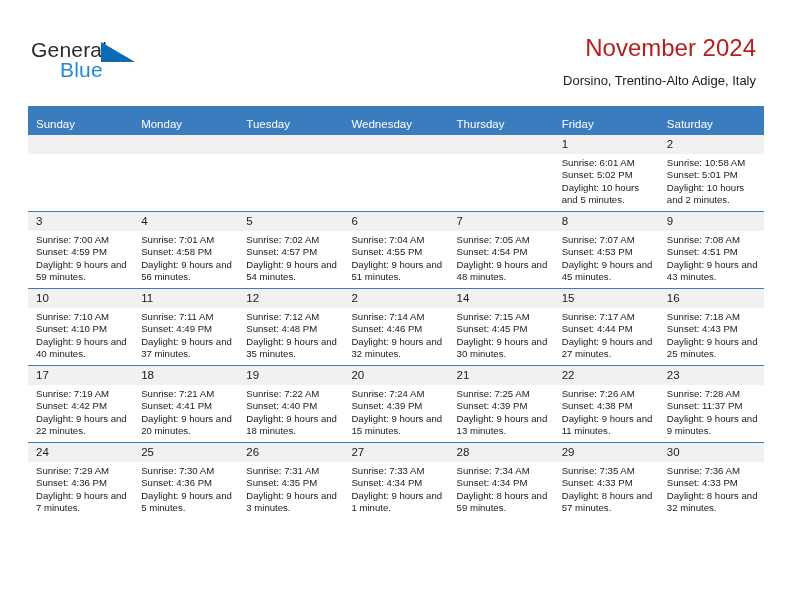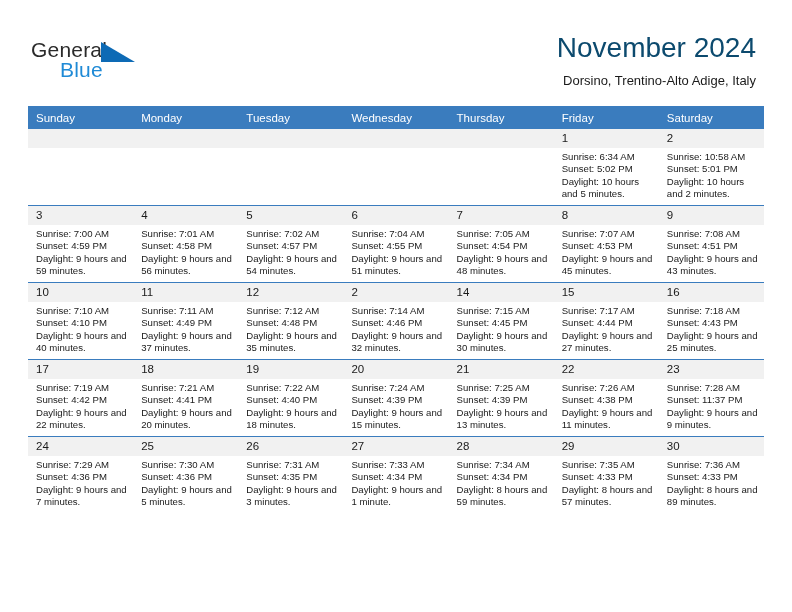--- a/index.html
+++ b/index.html
@@ -63,22 +63,22 @@
     color: #1f8ad6;
     font-family: "Liberation Sans", sans-serif;
   }
   .title-block {
     position: absolute;
     right: 36px;
     top: 32px;
     text-align: right;
   }
   .cal-title {
-    font-size: 28px;
-    color: #0c4a6e;
+    font-size: 24px;
+    color: #b91c1c;
     line-height: 32px;
     white-space: nowrap;
   }
   .cal-subtitle {
     font-size: 13px;
     color: #1a1a1a;
     line-height: 20px;
     margin-top: 7px;
     white-space: nowrap;
   }
@@ -91,21 +91,21 @@
     width: 736px;
     border-collapse: collapse;
     table-layout: fixed;
   }
   .calendar th {
     background: #3a7cbe;
     color: #ffffff;
     font-weight: normal;
     font-size: 11.5px;
     text-align: left;
-    padding: 5px 0 5px 8px;
+    padding: 11px 0 5px 8px;
     height: 13px;
     border: none;
   }
   .calendar td {
     vertical-align: top;
     padding: 0;
     border: none;
     border-top: 1px solid #3a7cbe;
     height: 76px;
     width: 105.14px;
@@ -183,21 +183,21 @@
           </td>
           <td>
             <div class="daynum empty"></div>
           </td>
           <td>
             <div class="daynum empty"></div>
           </td>
           <td>
             <div class="daynum">1</div>
             <div class="details">
-              <div>Sunrise: 6:34 AM</div>
+              <div>Sunrise: 6:01 AM</div>
               <div>Sunset: 5:02 PM</div>
               <div class="daylight">Daylight: 10 hours and 5 minutes.</div>
             </div>
           </td>
           <td>
             <div class="daynum">2</div>
             <div class="details">
               <div>Sunrise: 10:58 AM</div>
               <div>Sunset: 5:01 PM</div>
               <div class="daylight">Daylight: 10 hours and 2 minutes.</div>
@@ -425,20 +425,20 @@
               <div>Sunrise: 7:35 AM</div>
               <div>Sunset: 4:33 PM</div>
               <div class="daylight">Daylight: 8 hours and 57 minutes.</div>
             </div>
           </td>
           <td>
             <div class="daynum">30</div>
             <div class="details">
               <div>Sunrise: 7:36 AM</div>
               <div>Sunset: 4:33 PM</div>
-              <div class="daylight">Daylight: 8 hours and 89 minutes.</div>
+              <div class="daylight">Daylight: 8 hours and 32 minutes.</div>
             </div>
           </td>
         </tr>
       </tbody>
   </table>
 
 </div>
 
 </body></html>

